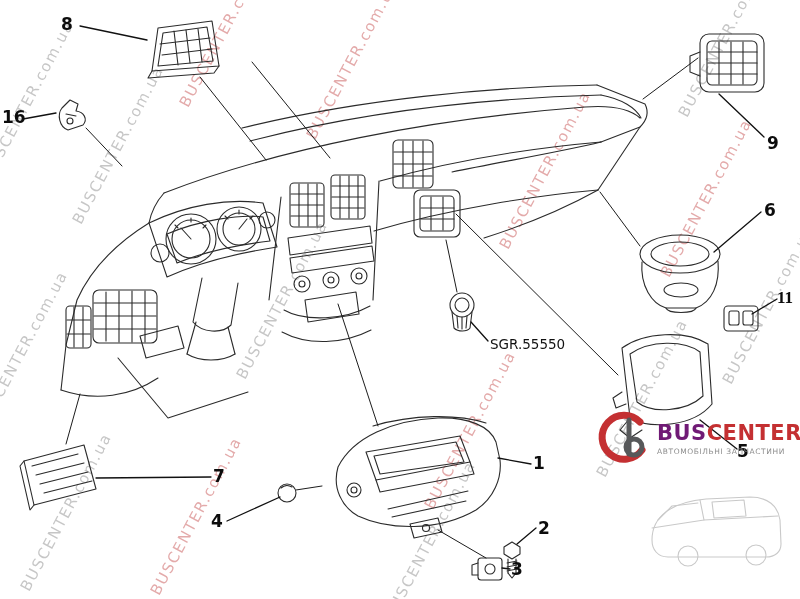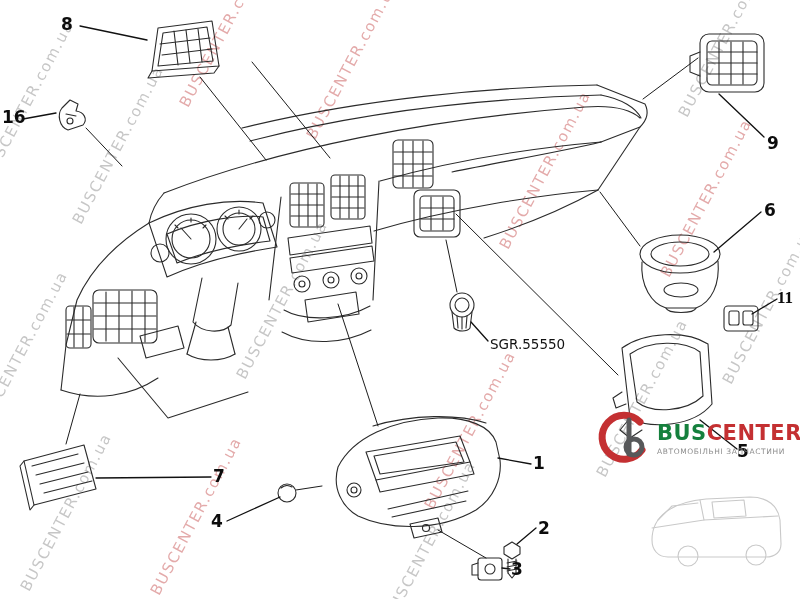--- a/index.html
+++ b/index.html
@@ -24,21 +24,21 @@
   .part-code {
     position:absolute; z-index:3;
     font-size:13.5px; color:#111; line-height:1;
   }
   .logo {
     position:absolute; left:596px; top:410px; z-index:3;
     display:flex; align-items:center; gap:5px;
   }
   .logo-textcol { display:flex; flex-direction:column; }
   .logo-brand { font-weight:bold; font-size:21px; letter-spacing:.5px; line-height:1.1; }
-  .logo-bus { color:#15803d;margin-top:11px; }
+  .logo-bus { color:#701a75;margin-top:11px; }
   .logo-center { color:#c43032; }
   .logo-tagline { font-size:7.5px; color:#8d8d8d; letter-spacing:.6px; margin-top:1px; }
 </style>
 </head>
 <body>
 
 <span class="wm g" style="left:28px;  top:100px;">BUSCENTER.com.ua</span>
 <span class="wm g" style="left:118px; top:145px;">BUSCENTER.com.ua</span>
 <span class="wm r" style="left:225px; top:28px;">BUSCENTER.com.ua</span>
 <span class="wm r" style="left:352px; top:60px;">BUSCENTER.com.ua</span>

